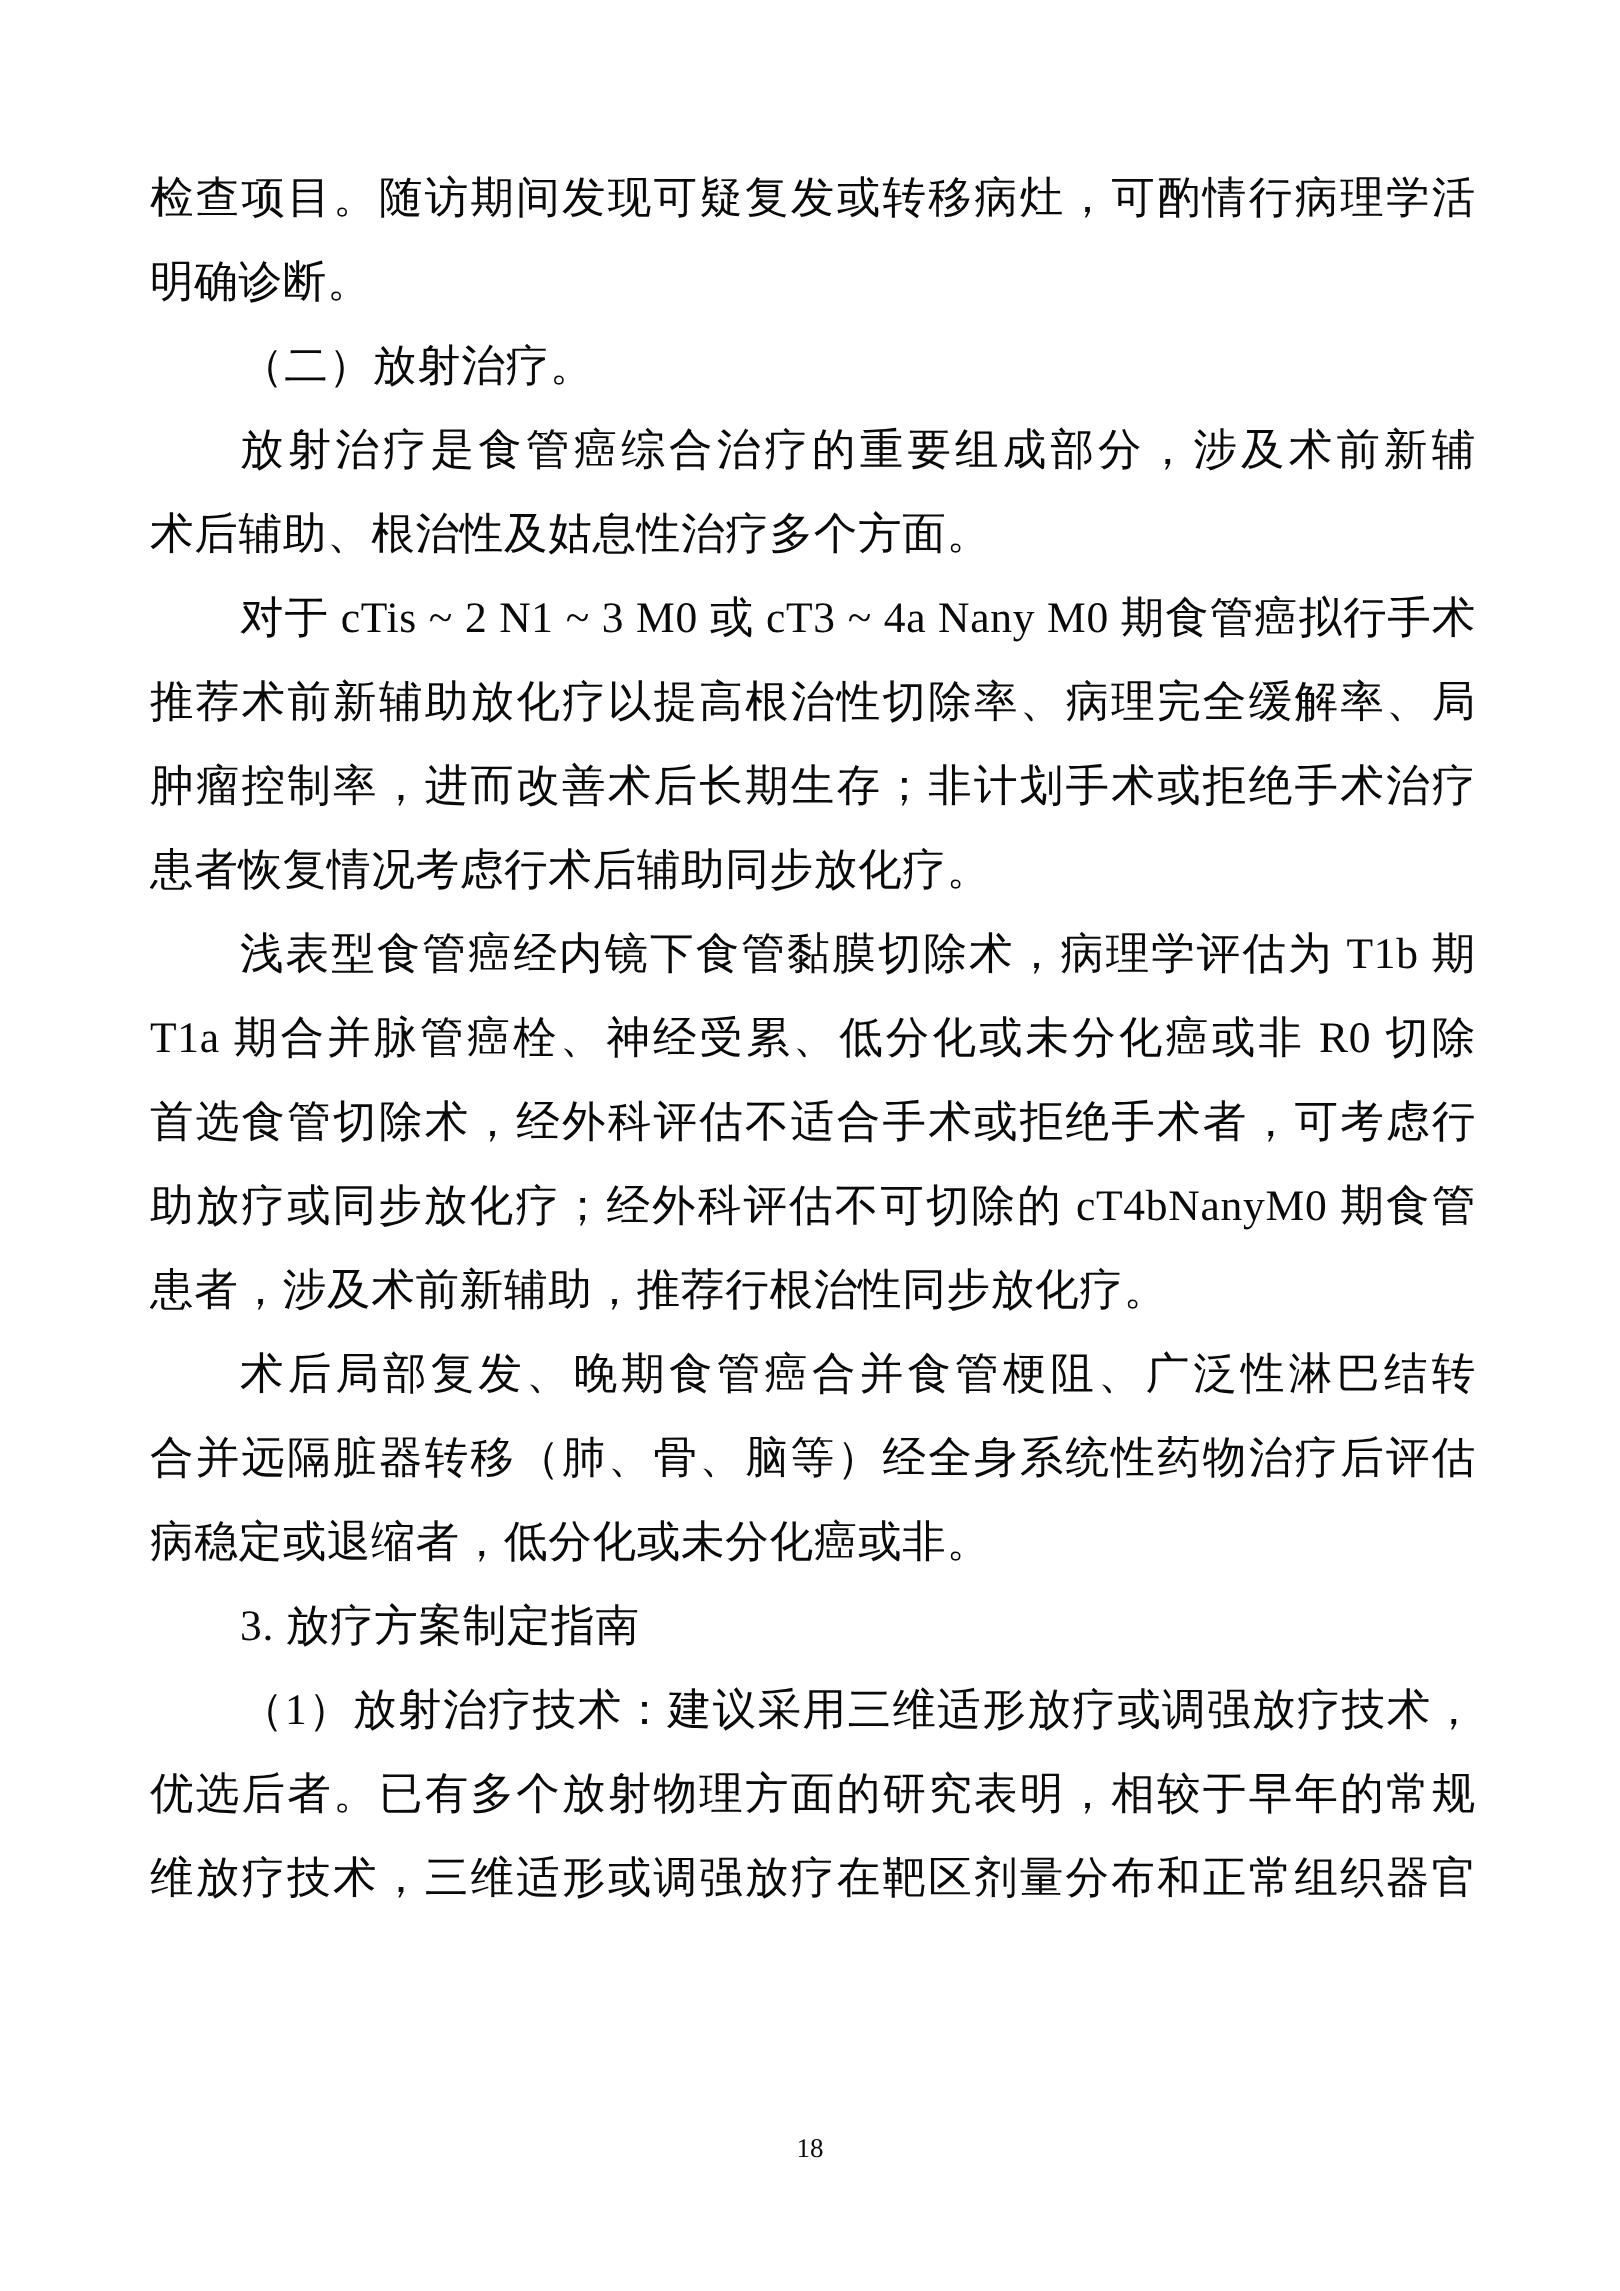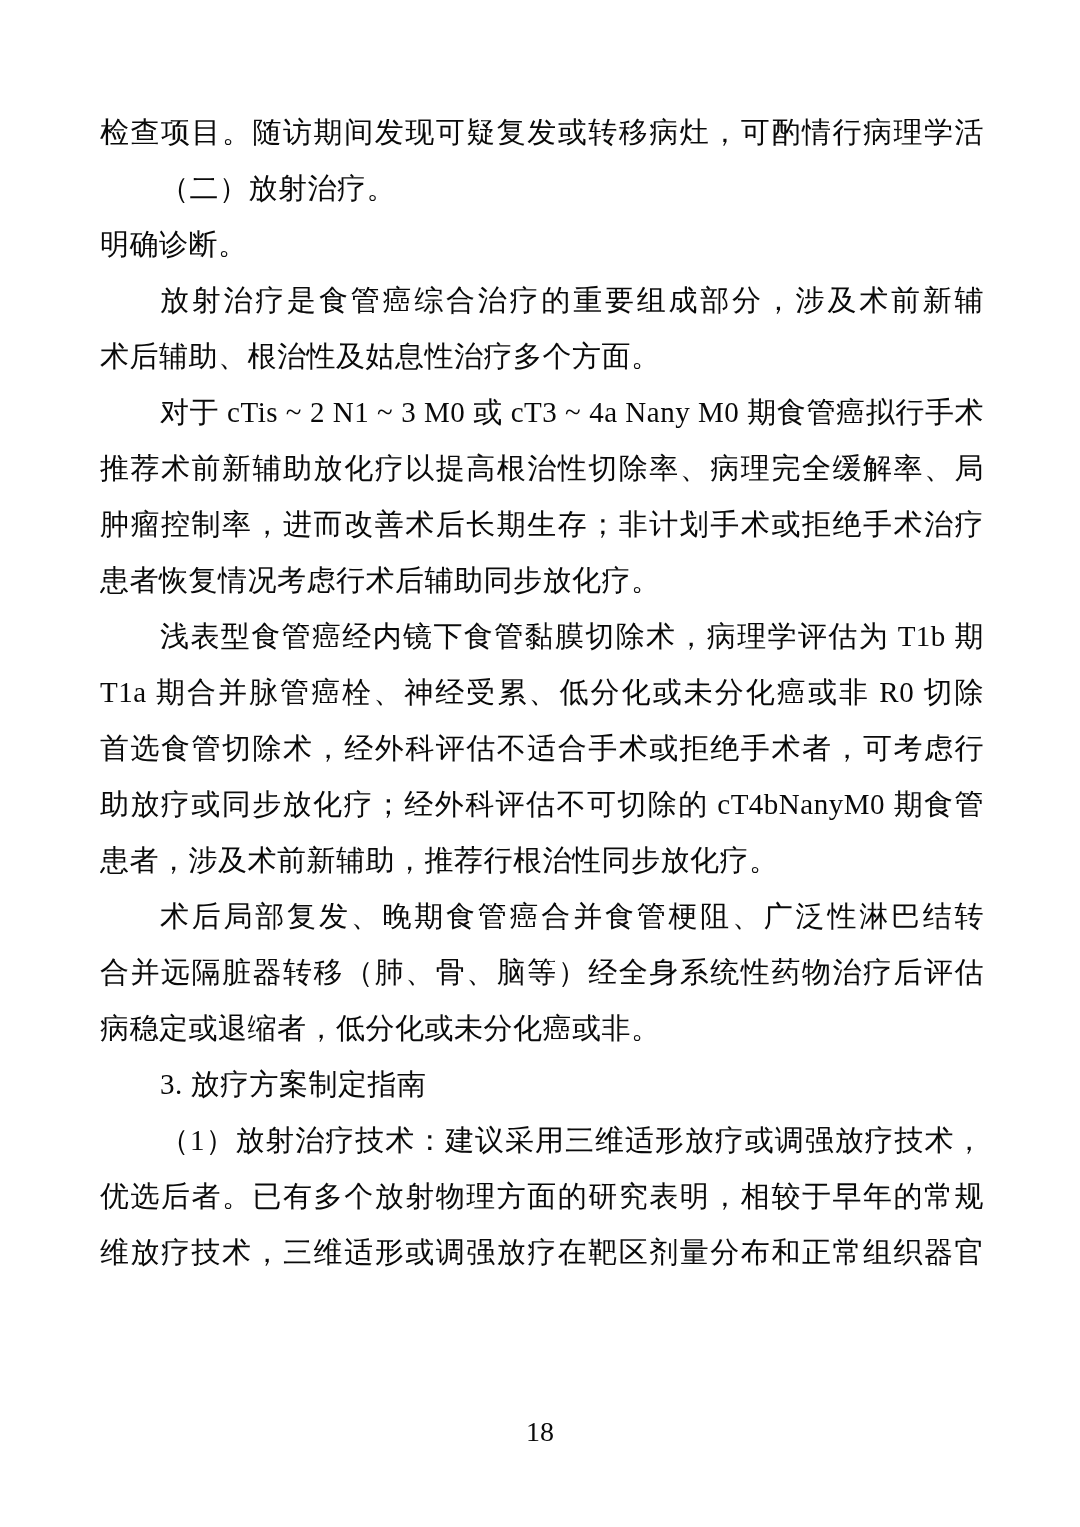--- a/index.html
+++ b/index.html
@@ -43,33 +43,33 @@
   
   .ind {
     text-indent: 60px;
   }
   .page-number {
     position: absolute;
     top: 1418px;
     left: 0;
     width: 100%;
     text-align: center;
-    font-size: 28px;
+    font-size: 18px;
     line-height: 28px;
     color: #0a0a0a;
   }
 </style>
 </head>
 <body>
 
 <div class="page">
   <div class="body-text">
     <div class="ln j">检查项目。随访期间发现可疑复发或转移病灶，可酌情行病理学活检</div>
+    <div class="ln e">明确诊断。</div>
     <div class="ln e ind">（二）放射治疗。</div>
-    <div class="ln e">明确诊断。</div>
     <div class="ln j ind">放射治疗是食管癌综合治疗的重要组成部分，涉及术前新辅助、</div>
     <div class="ln e">术后辅助、根治性及姑息性治疗多个方面。</div>
     <div class="ln j ind">对于 cTis ~ 2 N1 ~ 3 M0 或 cT3 ~ 4a Nany M0 期食管癌拟行手术者，</div>
     <div class="ln j">推荐术前新辅助放化疗以提高根治性切除率、病理完全缓解率、局部</div>
     <div class="ln j">肿瘤控制率，进而改善术后长期生存；非计划手术或拒绝手术治疗者，</div>
     <div class="ln e">患者恢复情况考虑行术后辅助同步放化疗。</div>
     <div class="ln j ind">浅表型食管癌经内镜下食管黏膜切除术，病理学评估为 T1b 期或</div>
     <div class="ln j">T1a 期合并脉管癌栓、神经受累、低分化或未分化癌或非 R0 切除者，</div>
     <div class="ln j">首选食管切除术，经外科评估不适合手术或拒绝手术者，可考虑行辅</div>
     <div class="ln j">助放疗或同步放化疗；经外科评估不可切除的 cT4bNanyM0 期食管癌</div>

